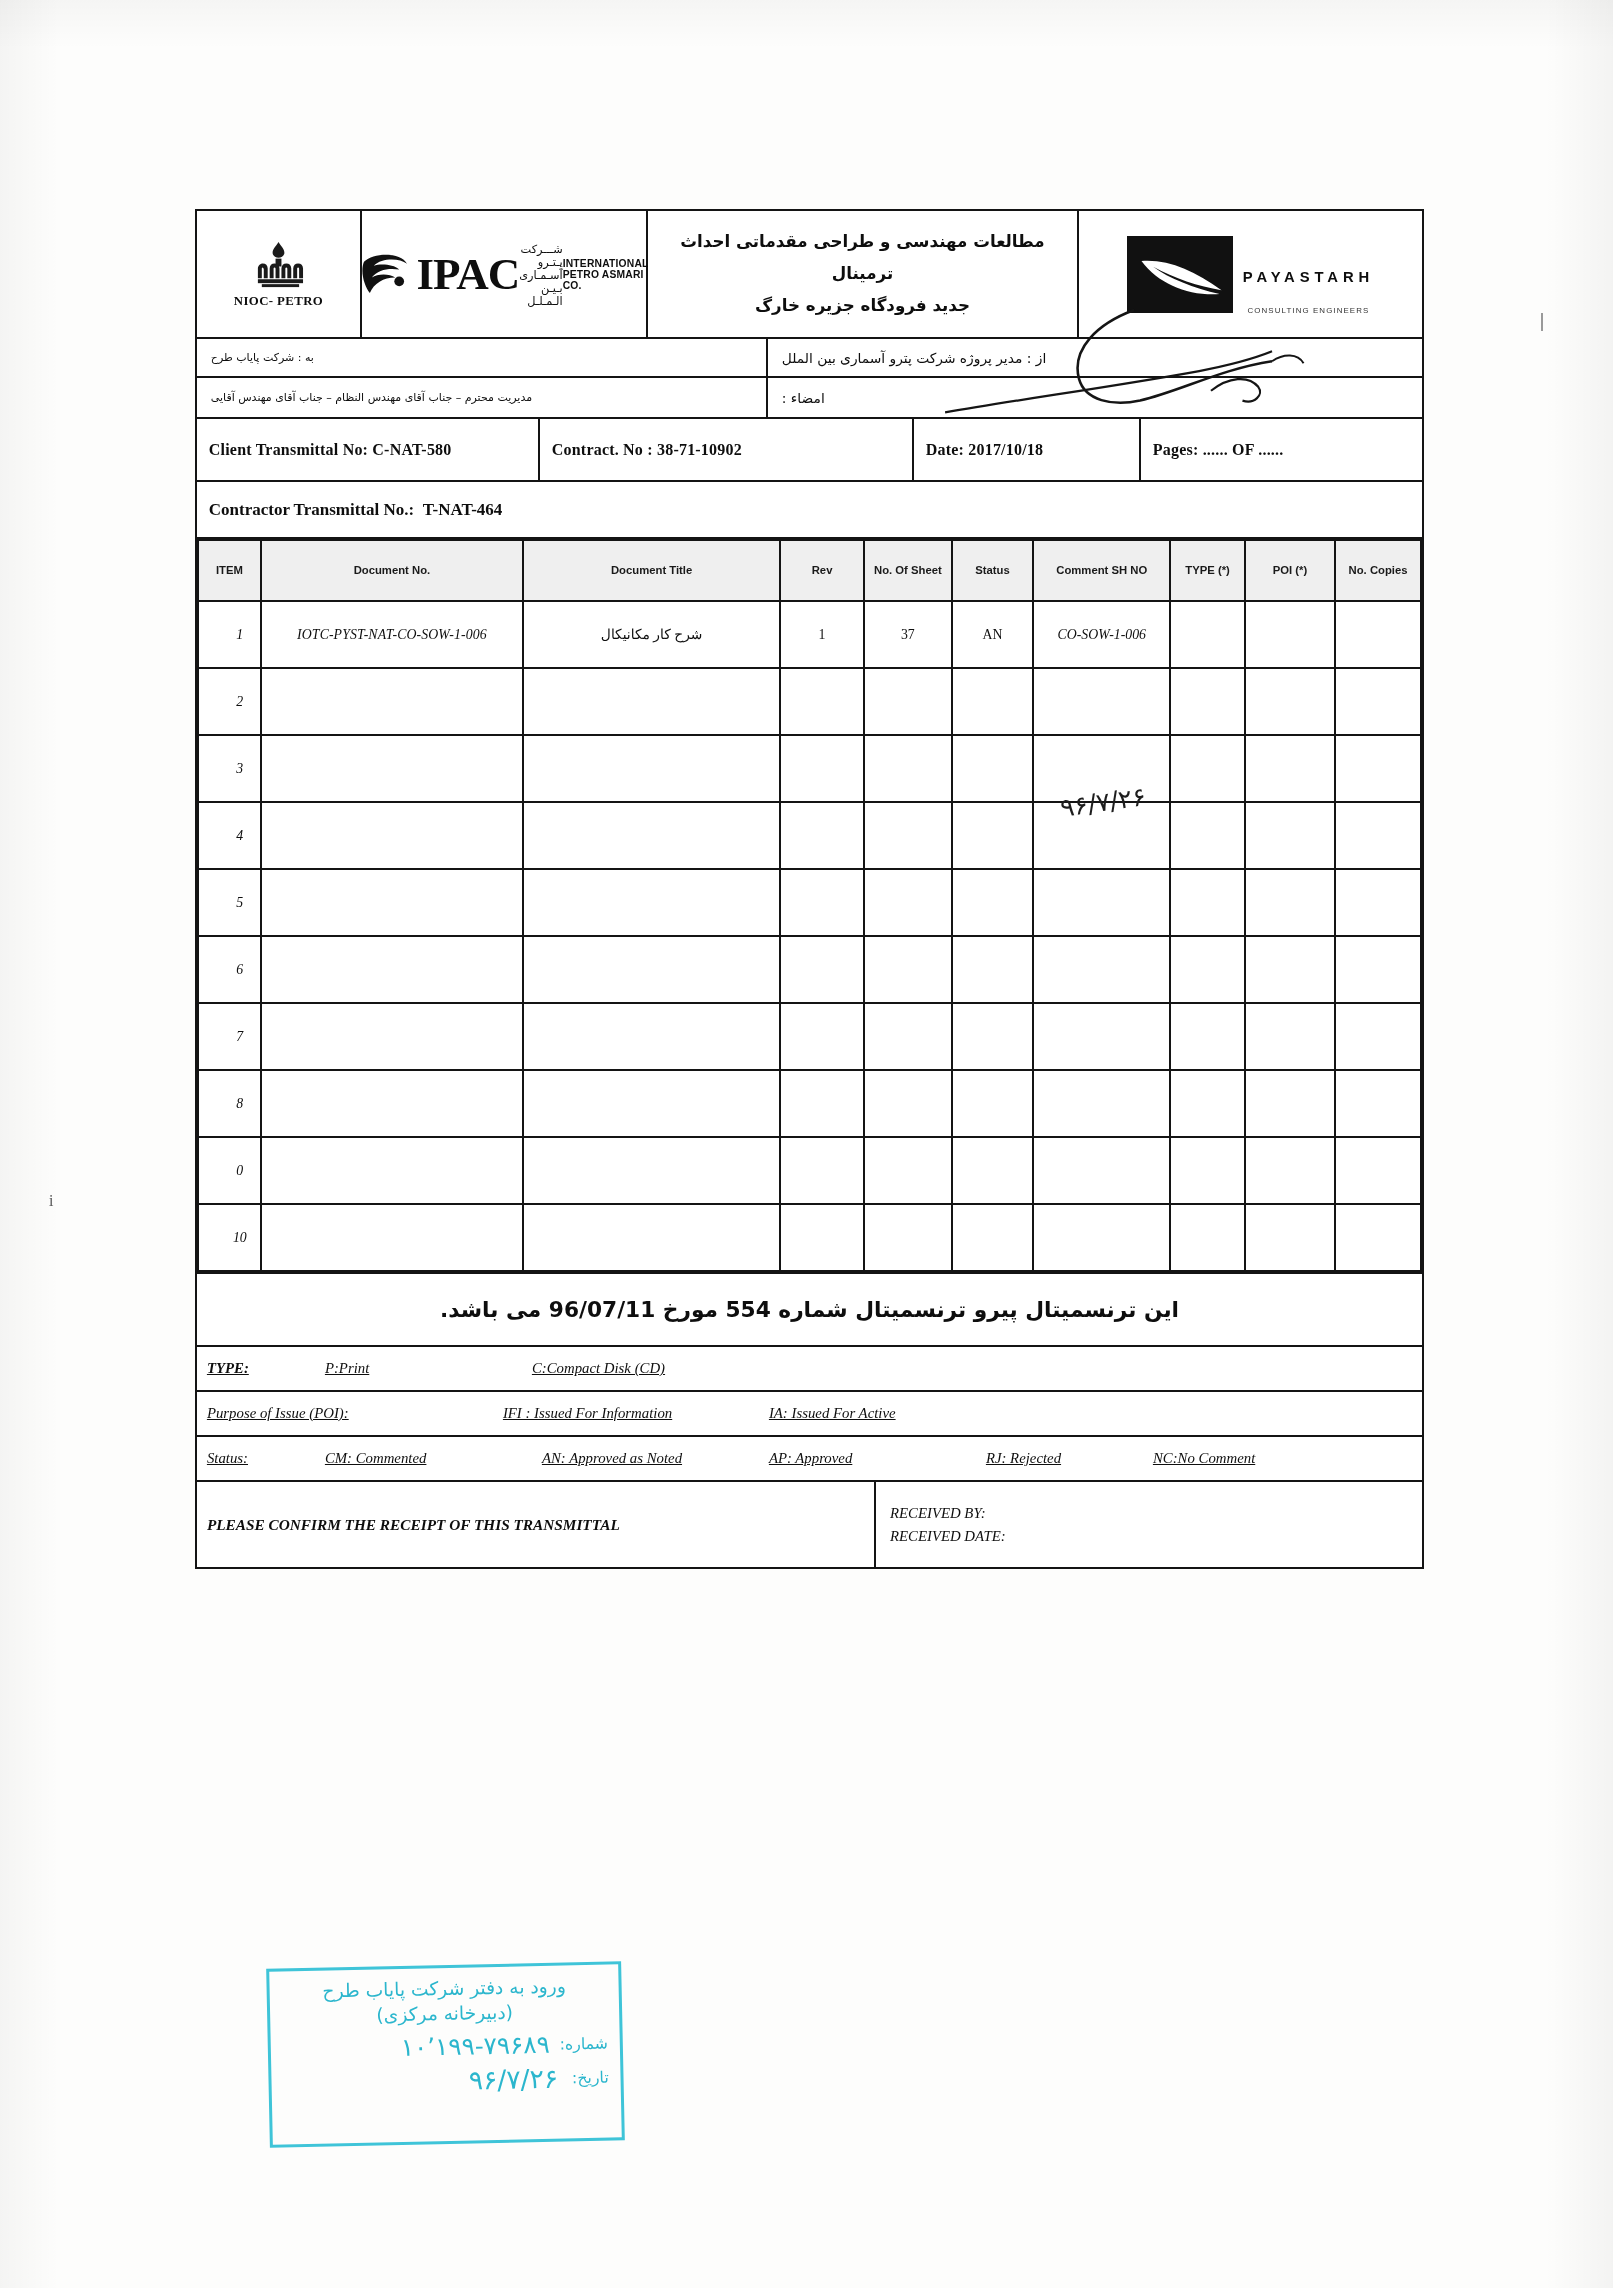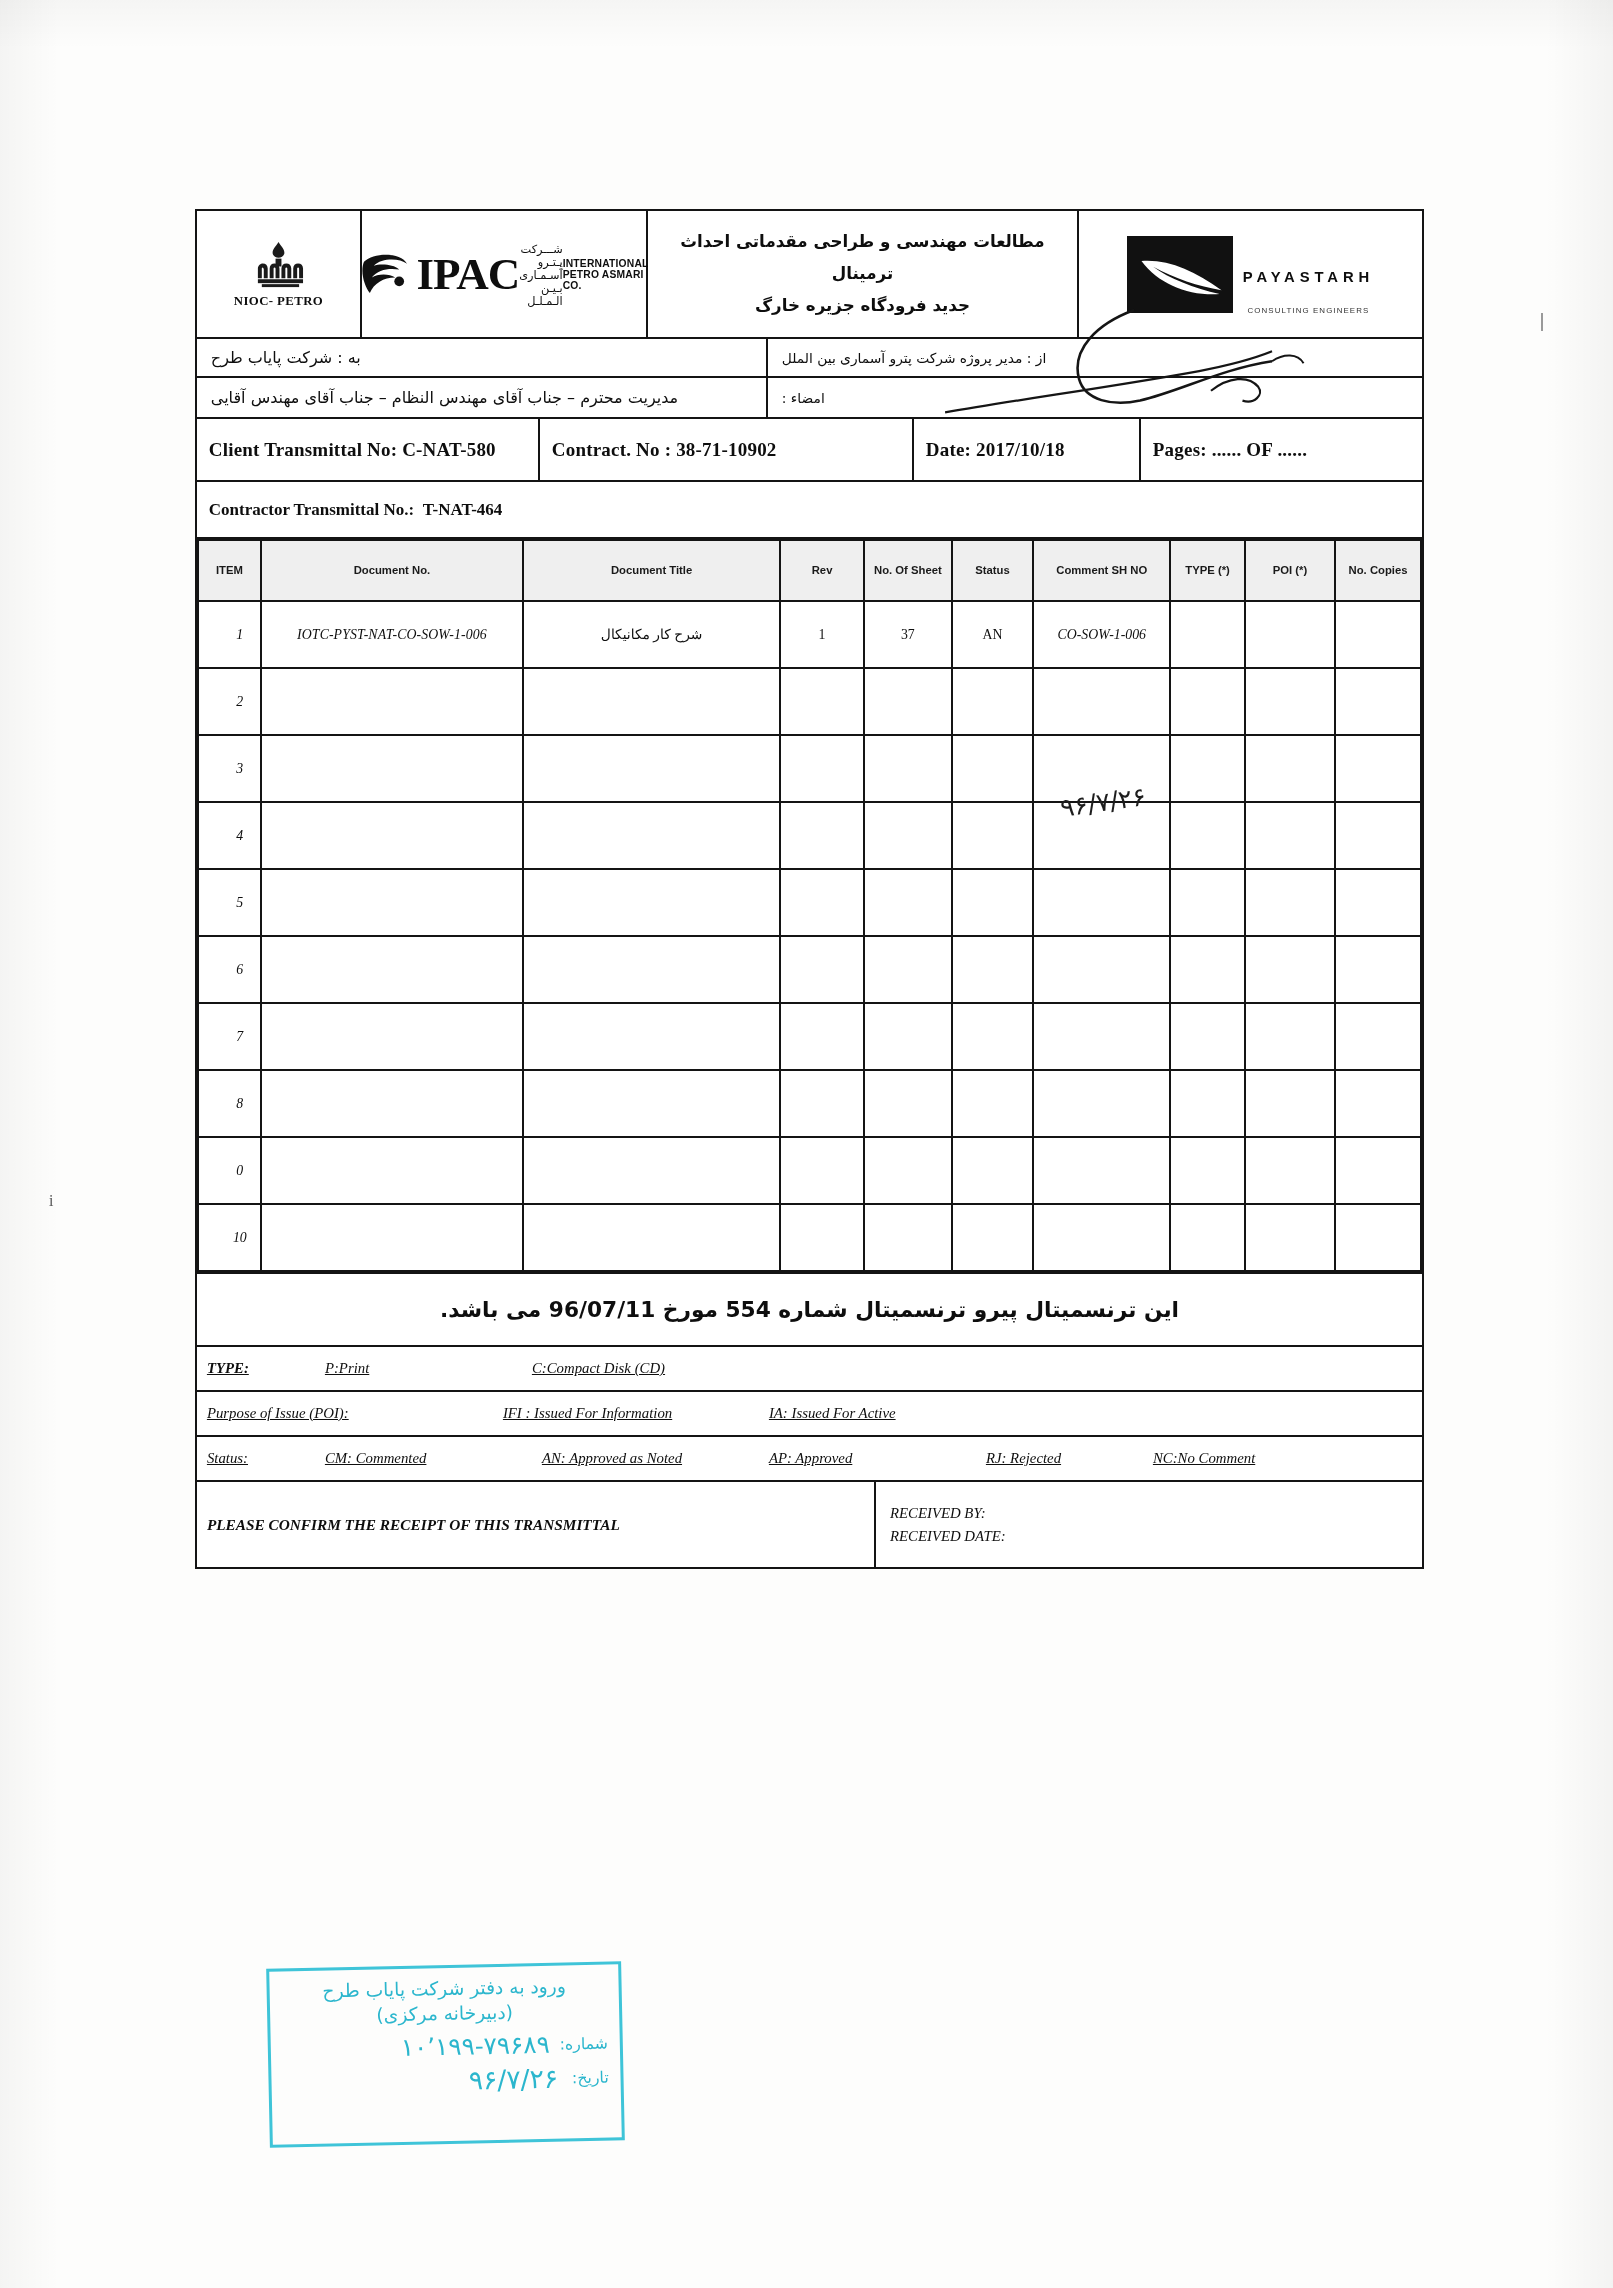--- a/index.html
+++ b/index.html
@@ -172,21 +172,21 @@
   .col-right {
     flex: 1;
     box-sizing: border-box;
     position: relative;
   }
   .subrow {
     box-sizing: border-box;
     padding: 5.9px 13.8px;
     direction: rtl;
     font-family: "DejaVu Sans", sans-serif;
-    font-size: 16px;
+    font-size: 11px;
     text-align: left;
     min-height: 39px;
     display: flex;
     align-items: center;
     justify-content: flex-end;
   }
   .subrow.divider { border-bottom: 2.5px solid #141414; }
   .right-line {
     box-sizing: border-box;
     padding: 7.9px 13.8px;
@@ -217,21 +217,21 @@
     border-bottom: 2.5px solid #141414;
     height: 61px;
     align-items: stretch;
   }
   .cellx {
     box-sizing: border-box;
     display: flex;
     align-items: center;
     padding: 0 11.8px;
     font-family: "Liberation Serif", serif;
-    font-size: 19px;
+    font-size: 16px;
     font-weight: bold;
     letter-spacing: 0.2px;
   }
   .c-client { width: 343px; border-right: 2.5px solid #141414; }
   .c-contract { width: 374px; border-right: 2.5px solid #141414; }
   .c-date { width: 227px; border-right: 2.5px solid #141414; }
   .c-pages { flex: 1; }
 
   .row4 {
     border-bottom: 2.5px solid #141414;

